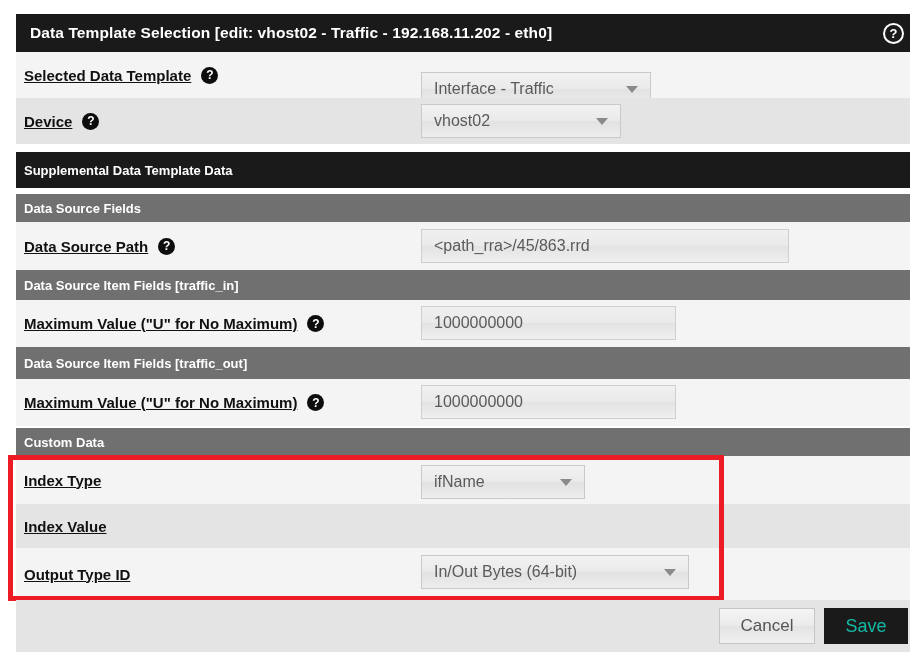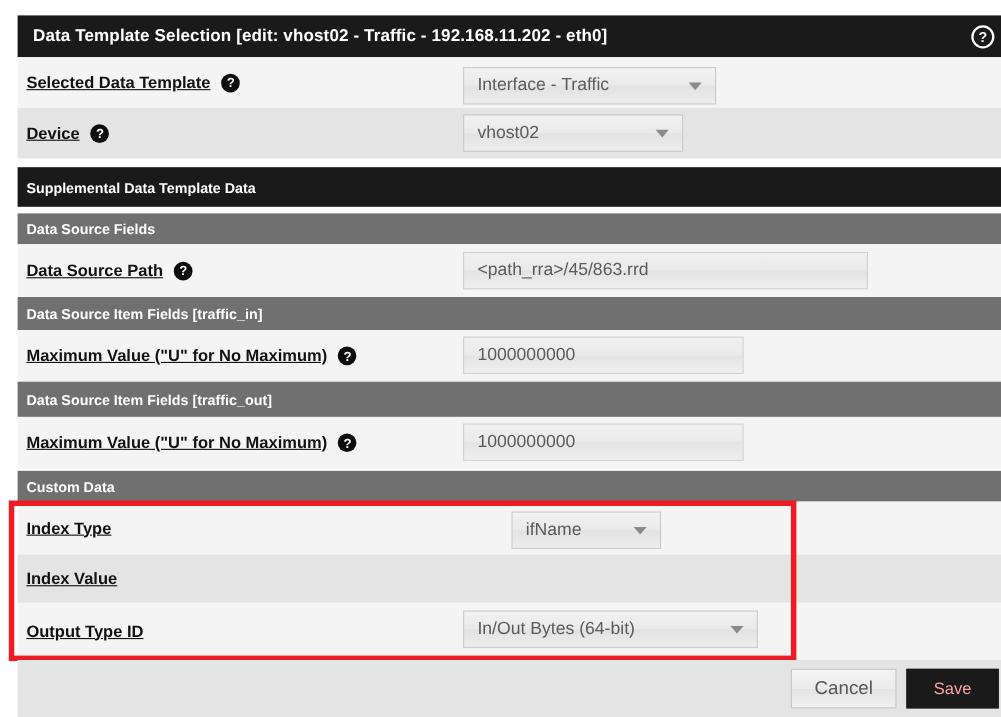--- a/index.html
+++ b/index.html
@@ -147,43 +147,43 @@
     background: linear-gradient(to bottom, #f4f4f4 0%, #ebebeb 50%, #e3e3e3 51%, #f0f0f0 100%);
     color: #555555;
     font-size: 17px;
     display: flex; align-items: center; justify-content: center;
     cursor: pointer;
   }
   .btn-save {
     min-width: 84px; height: 36px;
     border: 1px solid #1a1a1a;
     background: #1a1a1a;
-    color: #fca5a5;
-    font-size: 15px;
+    color: #14b8a6;
+    font-size: 18px;
     display: flex; align-items: center; justify-content: center;
     cursor: pointer;
   }
 </style>
 </head>
 <body>
 
 <div id="app">
 
   <div class="titlebar">
     <div class="titlebar-text">Data Template Selection [edit: vhost02 - Traffic - 192.168.11.202 - eth0]</div>
     <div class="help-circle-outline">?</div>
   </div>
 
   <div class="row light" style="top:52px;height:46px;">
     <div class="label">
       <span>Selected Data Template</span>
       <span class="help-dot">?</span>
     </div>
   </div>
-  <div class="fieldzone" style="left:413px;top:61px;align-items:flex-end;">
+  <div class="fieldzone" style="left:413px;top:72px;align-items:flex-end;">
     <div class="sel" style="width:230px;">
       <span class="txt">Interface - Traffic</span>
       <span class="caret"></span>
     </div>
   </div>
 
   <div class="row dark" style="top:98px;height:46px;">
     <div class="label">
       <span>Device</span>
       <span class="help-dot">?</span>
@@ -245,21 +245,21 @@
   <div class="row gray" style="top:428px;height:28px;">
     <div class="sectitle">Custom Data</div>
   </div>
 
   <div class="row light" style="top:456px;height:48px;">
     <div class="label">
       <span>Index Type</span>
     </div>
   </div>
   <div class="fieldzone" style="left:413px;top:465px;">
-    <div class="sel" style="width:136px;margin-left:44px;">
+    <div class="sel" style="width:164px;">
       <span class="txt">ifName</span>
       <span class="caret"></span>
     </div>
   </div>
 
   <div class="row dark" style="top:504px;height:44px;">
     <div class="label">
       <span>Index Value</span>
     </div>
   </div>

